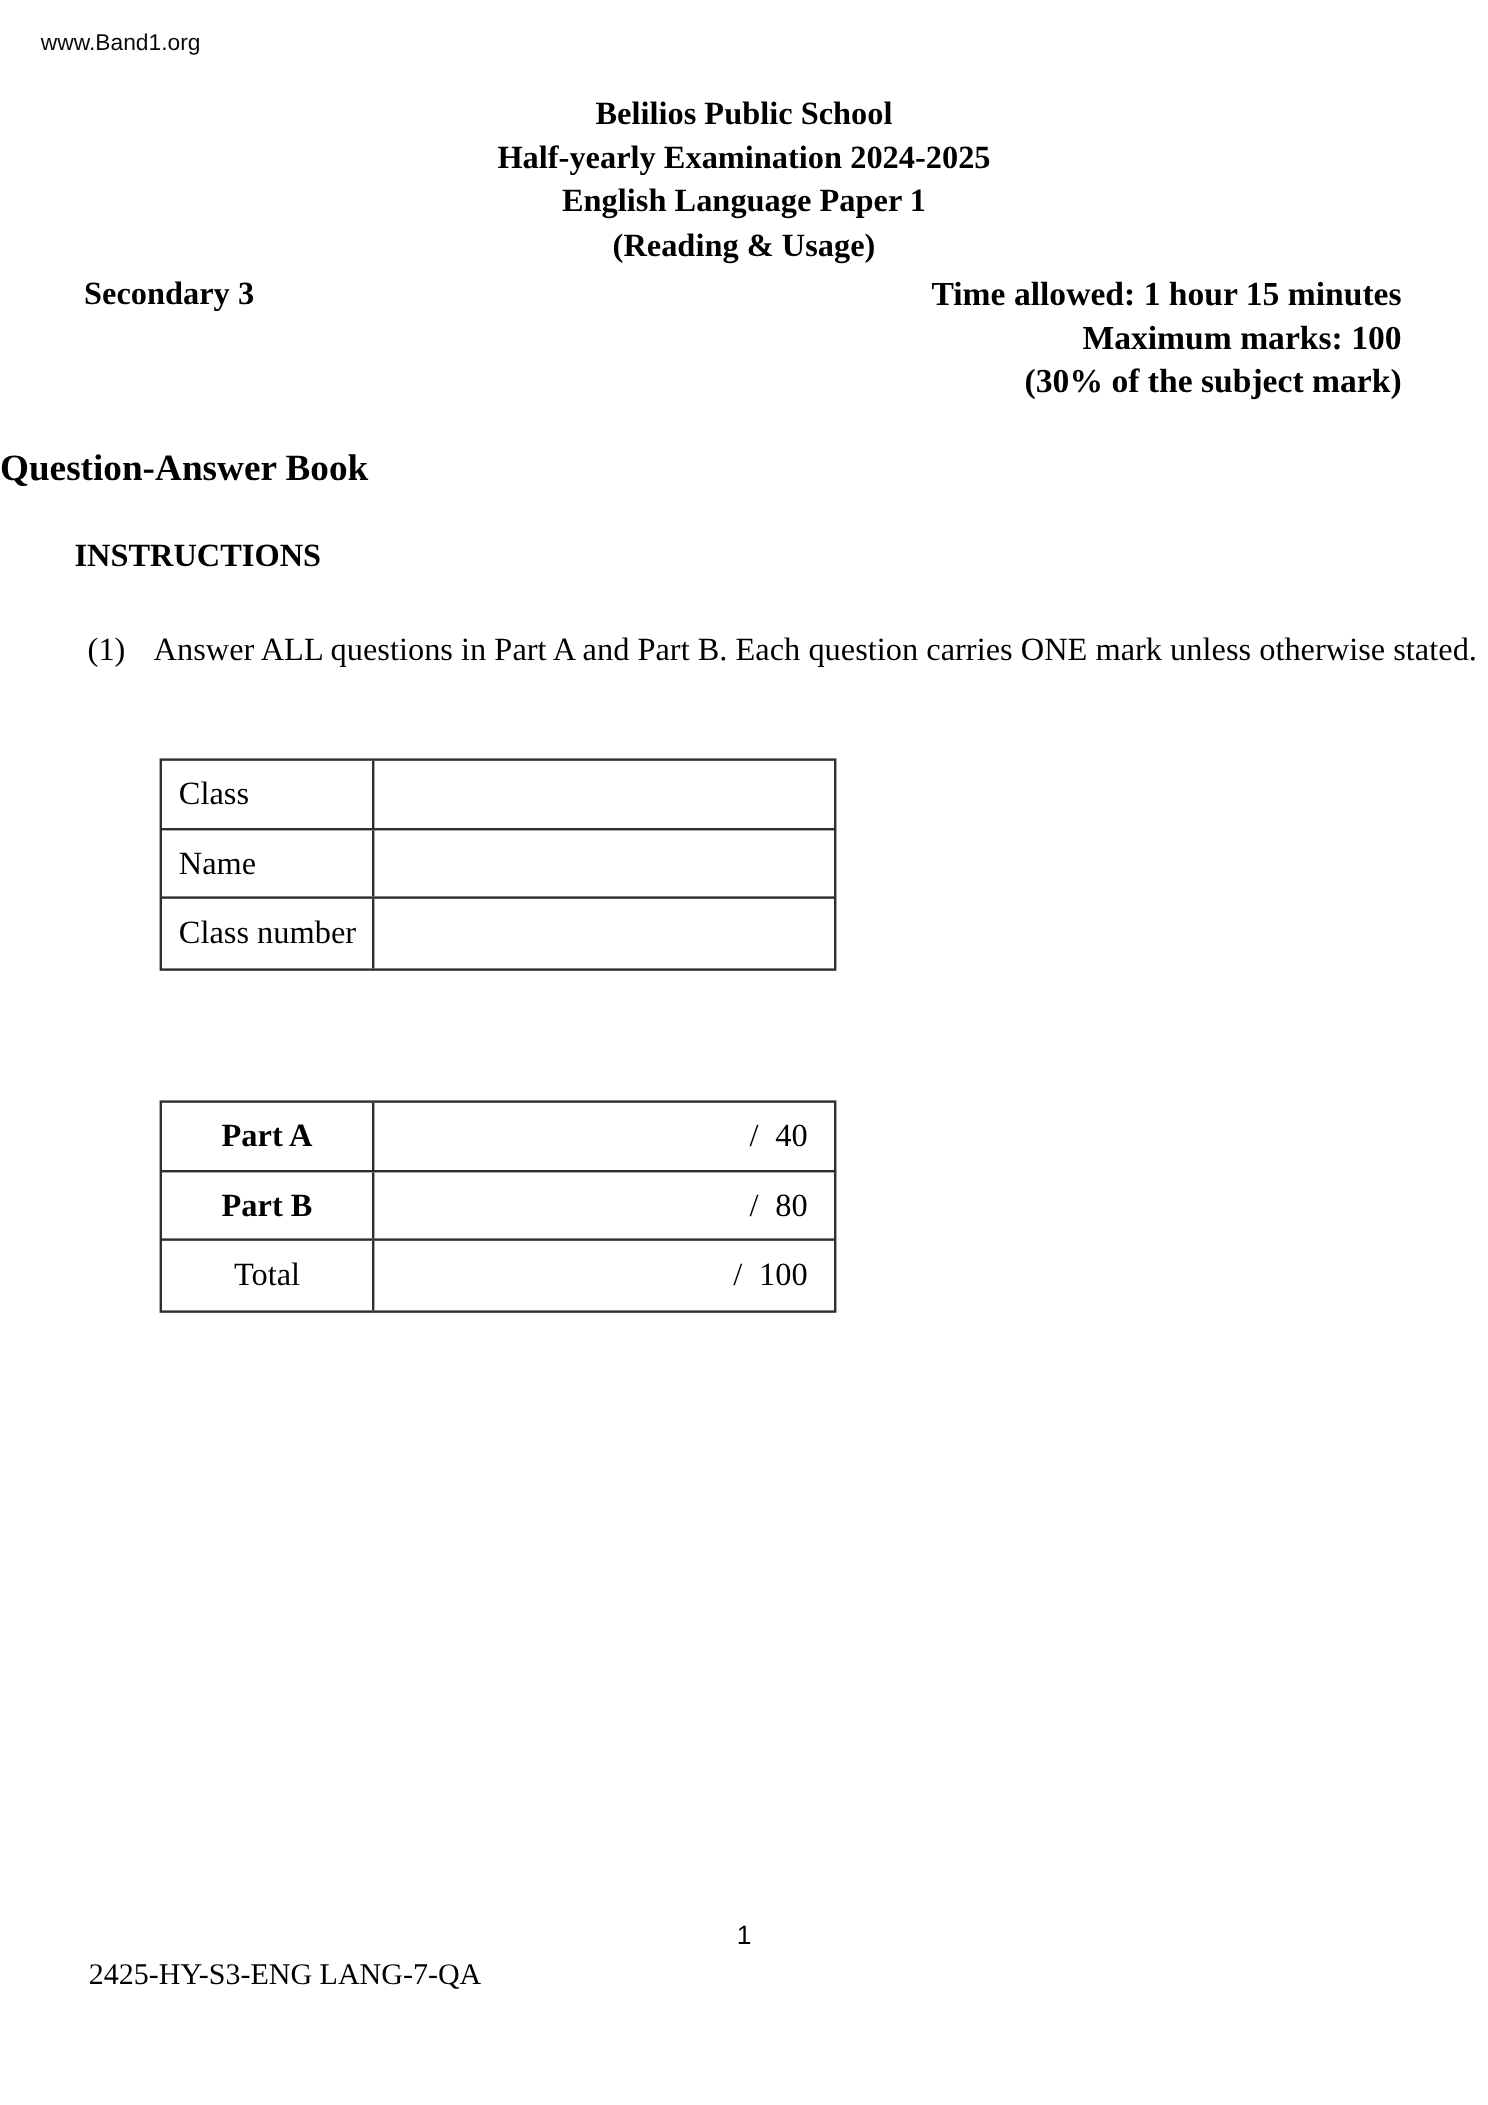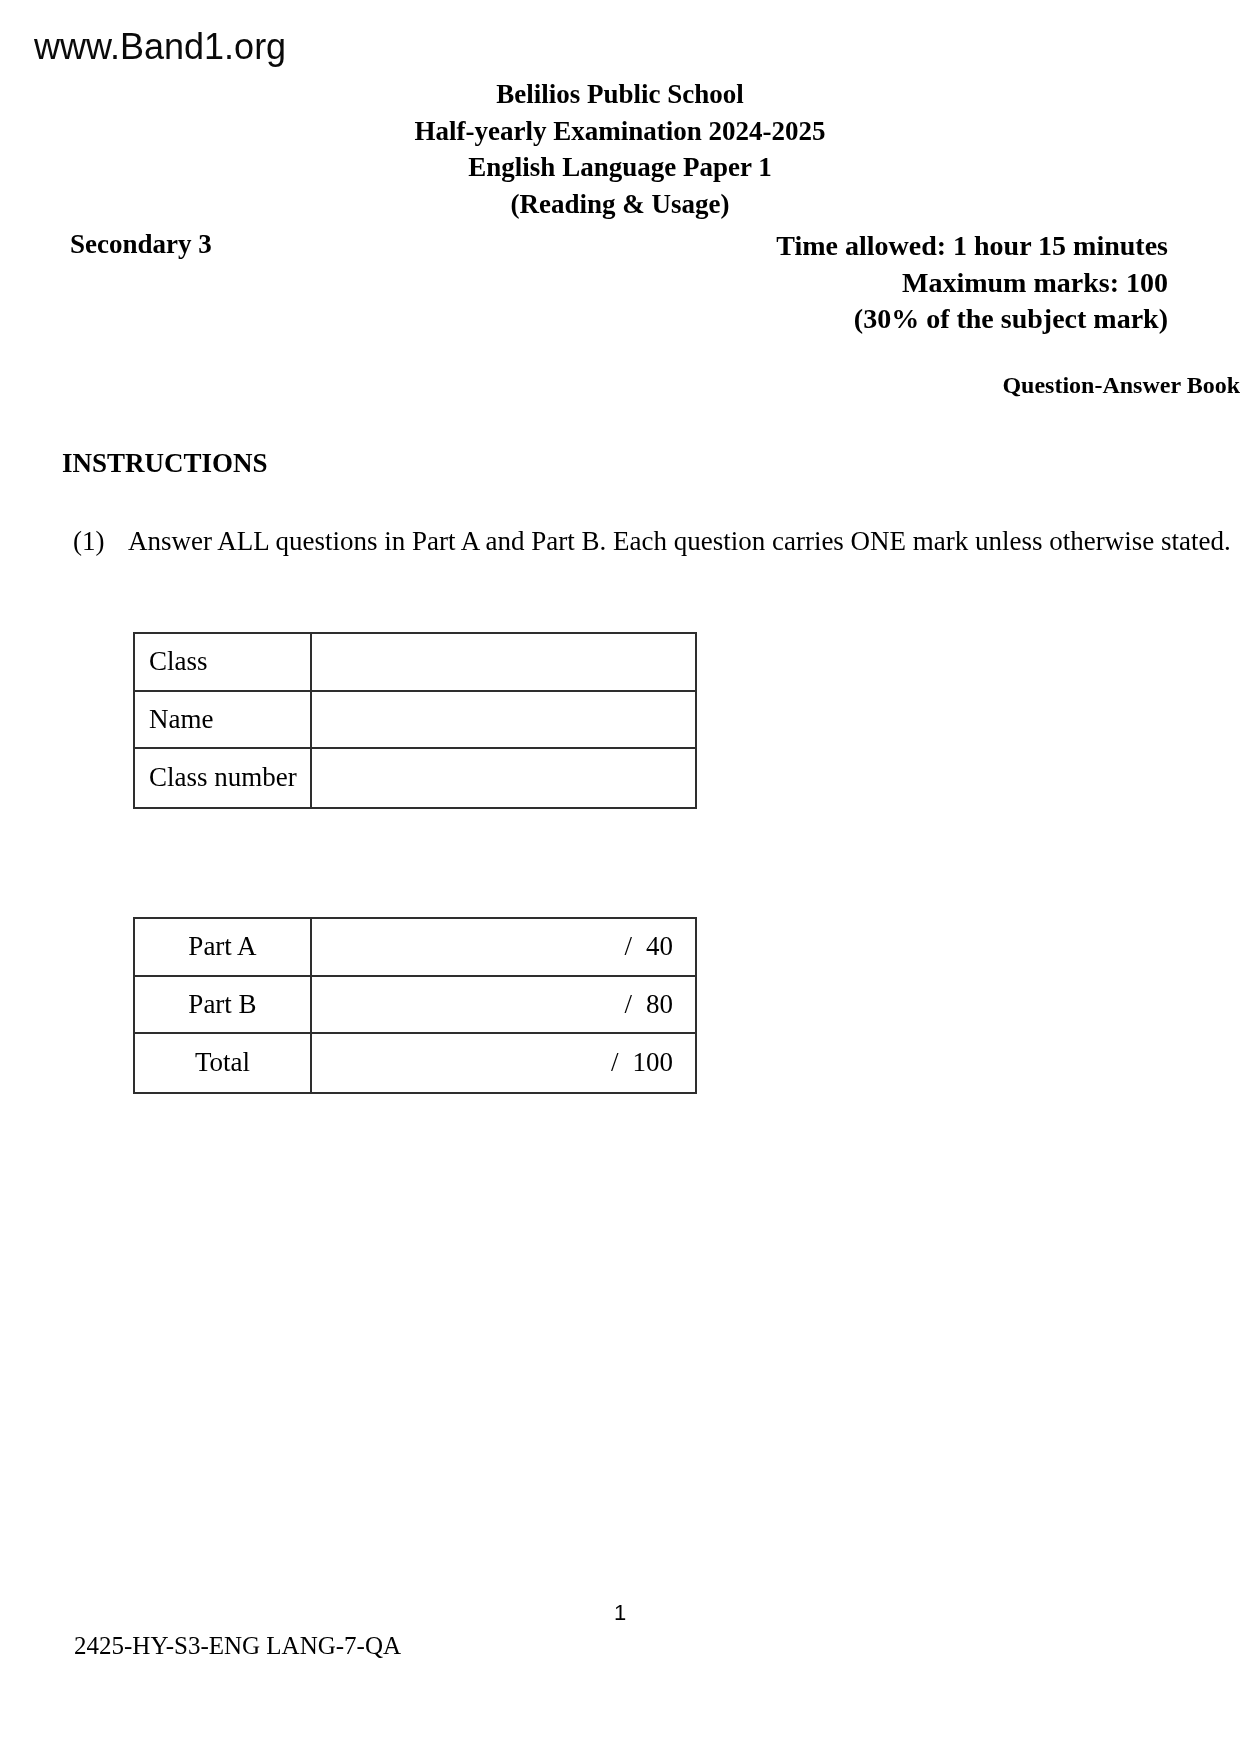--- a/index.html
+++ b/index.html
@@ -11,21 +11,21 @@
     background: #ffffff;
     color: #000000;
     font-family: "Liberation Serif", serif;
     overflow: hidden;
   }
   .watermark {
     position: absolute;
     left: 34px;
     top: 26px;
     font-family: "Liberation Sans", sans-serif;
-    font-size: 36px;
+    font-size: 19px;
     color: #0a0a0a;
     white-space: nowrap;
     text-align: right;
   }
   .header-center {
     position: absolute;
     left: 0;
     top: 76px;
     width: 100%;
     text-align: center;
@@ -50,25 +50,24 @@
     font-weight: bold;
     font-size: 28px;
     line-height: 36.5px;
     white-space: nowrap;
   }
   .book-title {
     position: absolute;
     left: 0;
     top: 372px;
     width: 100%;
-    text-align: right;
-    font-weight: bold;
-    font-size: 24px;
-    white-space: nowrap;
-    padding-left: 16px;
+    text-align: left;
+    font-weight: bold;
+    font-size: 31px;
+    white-space: nowrap;
   }
   .instructions-heading {
     position: absolute;
     left: 62px;
     top: 448px;
     font-weight: bold;
     font-size: 27px;
     white-space: nowrap;
   }
   .instruction-item {
@@ -97,21 +96,21 @@
     flex: 0 0 auto;
     border-right: 2px solid #2e2e2e;
     display: flex;
     align-items: center;
     font-size: 27px;
   }
   .cell-value { flex: 1 1 auto; }
   .student-tbl { top: 632px; }
   .student-tbl .cell-label { padding-left: 14px; justify-content: flex-start; }
   .marks-tbl { top: 917px; }
-  .marks-tbl .cell-label { justify-content: center; }
+  .marks-tbl .cell-label { justify-content: center; font-weight: bold; }
   .marks-tbl .cell-label.total { font-weight: normal; }
   .cell-score {
     flex: 1 1 auto;
     display: flex;
     align-items: center;
     justify-content: flex-end;
     padding-right: 22px;
     gap: 14px;
     font-size: 27px;
   }

